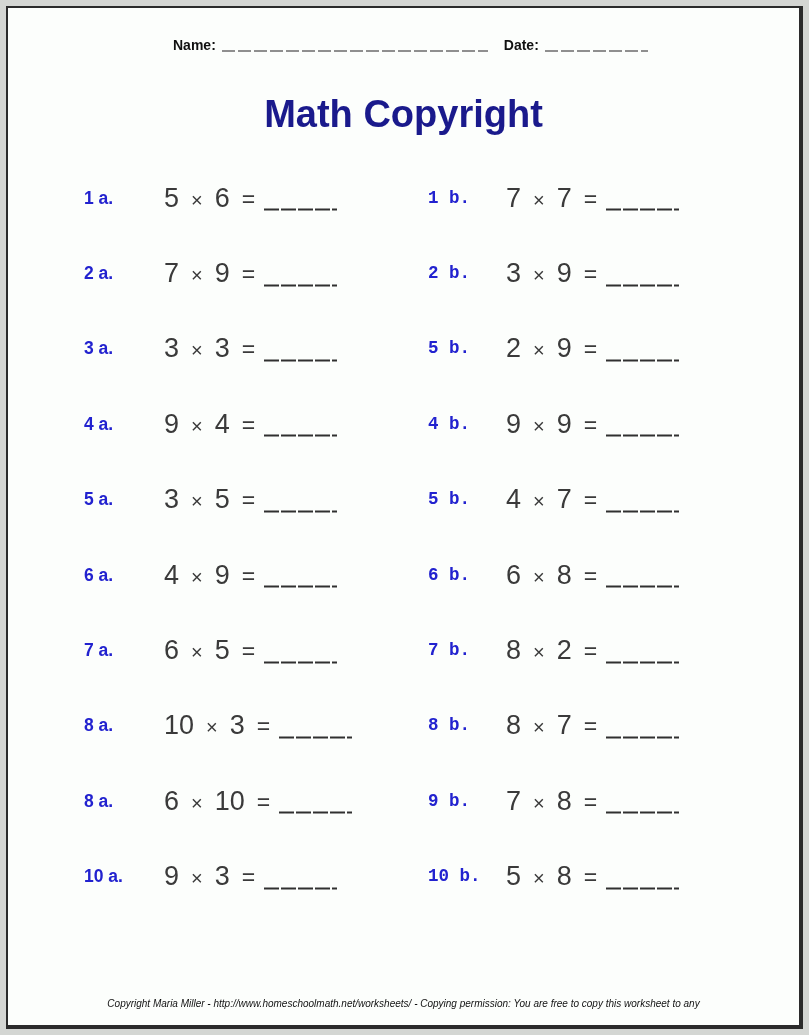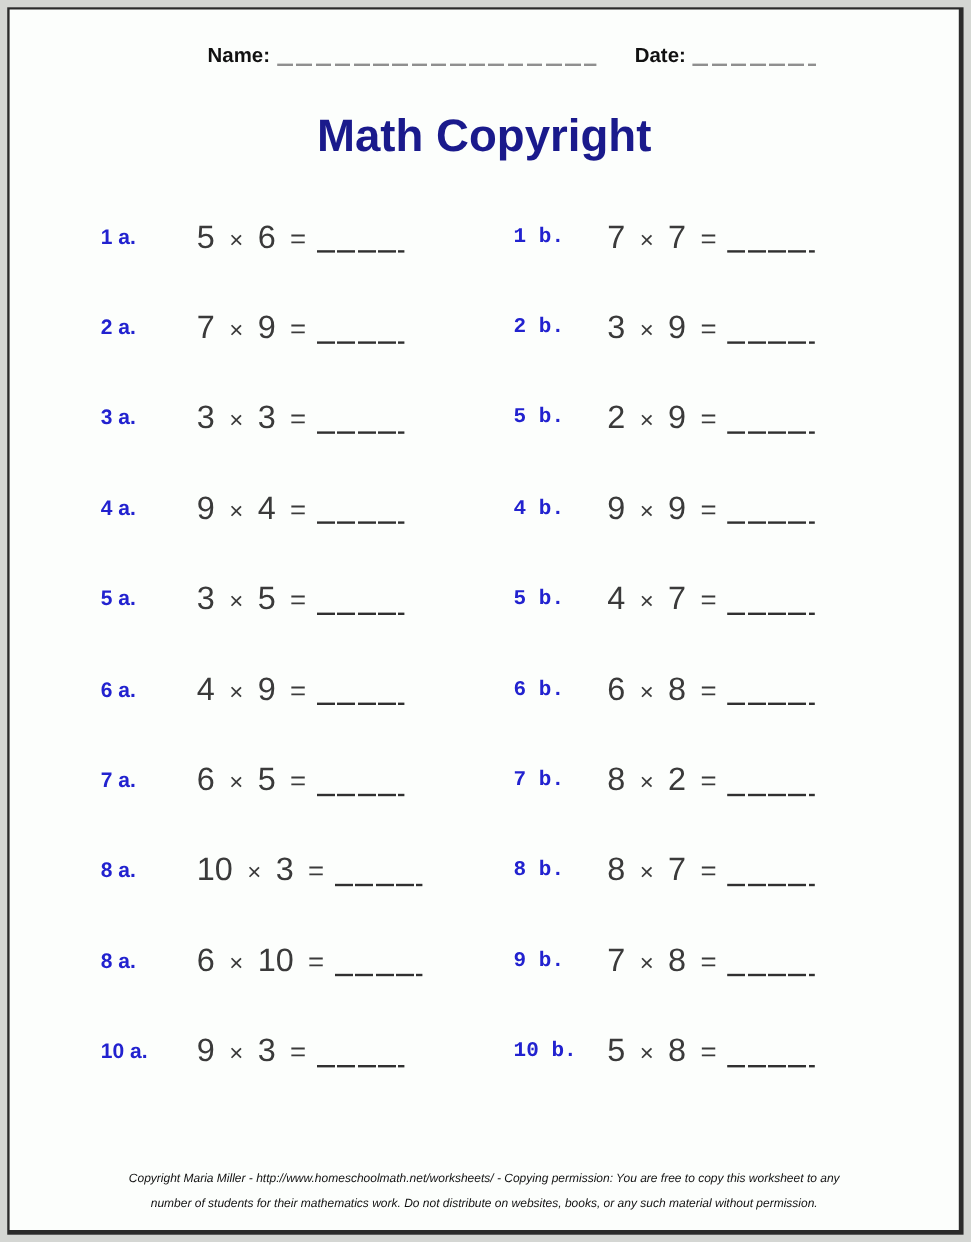--- a/index.html
+++ b/index.html
@@ -24,35 +24,35 @@
   }
   
   .header {
     position: absolute;
     top: 30px;
     left: 165px;
     display: flex;
     align-items: flex-end;
   }
   .hlabel {
-    font-size: 17px;
+    font-size: 14px;
     font-weight: bold;
     color: #111111;
     line-height: 1;
     padding-bottom: 2px;
   }
   .hline {
     height: 2px;
     margin-bottom: 2px;
     margin-left: 6px;
     background: repeating-linear-gradient(90deg, #8f8f8f 0 13px, rgba(0,0,0,0) 13px 16px);
   }
   .hline.name { width: 266px; }
   .hline.date { width: 103px; }
-  .hlabel.date { margin-left: 32px; }
+  .hlabel.date { margin-left: 16px; }
   
   .title {
     position: absolute;
     top: 84px;
     left: 0;
     width: 100%;
     text-align: center;
     font-size: 38px;
     font-weight: bold;
     color: #1a1a8c;
@@ -332,16 +332,15 @@
       <span class="op">×</span>
       <span class="num">8</span>
       <span class="eq">=</span>
       <span class="blank"></span>
     </span>
   </div>
 </div>
 
   <div class="footer">
     <div>Copyright Maria Miller - http://www.homeschoolmath.net/worksheets/ - Copying permission: You are free to copy this worksheet to any</div>
-    <div>number of students for their mathematics work. Do not distribute on websites, books, or any such material without permission.</div>
   </div>
 
 </div>
 
 </body></html>

